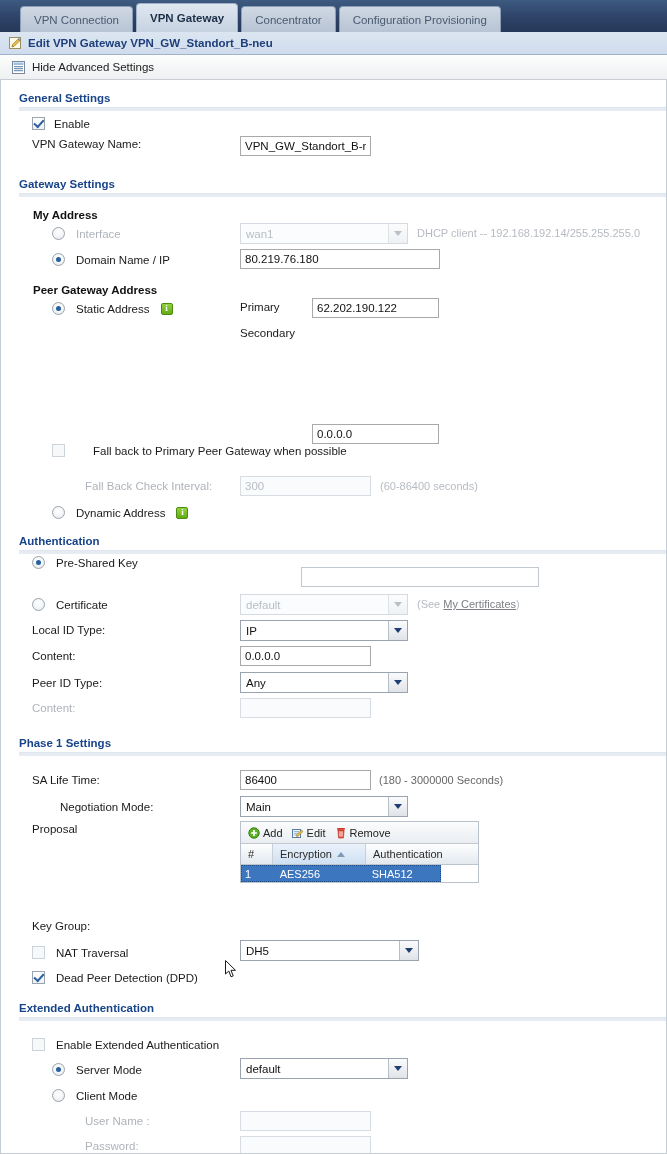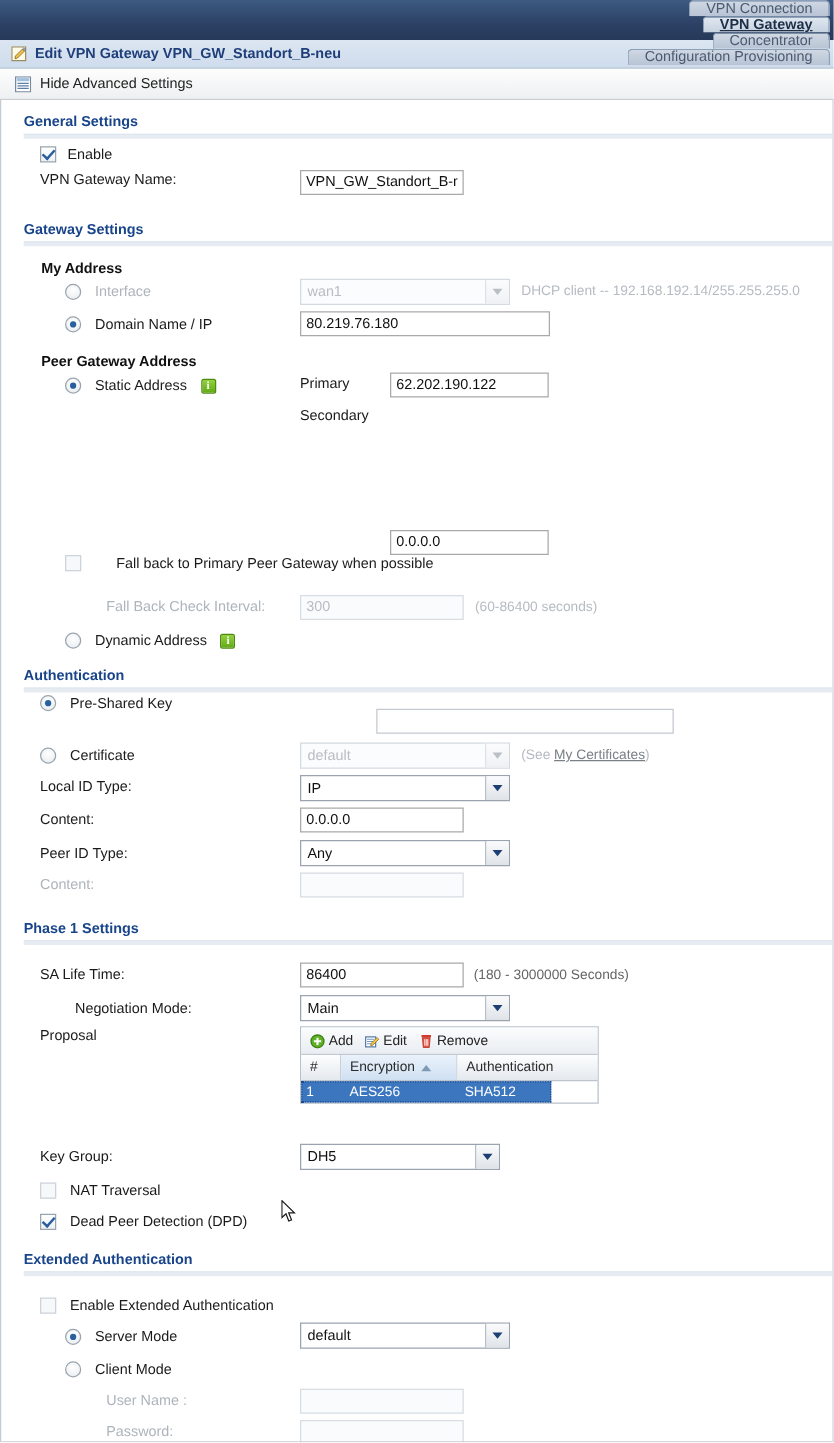--- a/index.html
+++ b/index.html
@@ -13,47 +13,45 @@
     overflow:hidden;
     position:relative;
   }
 
   
   .tabbar {
     height:32px;
     background:linear-gradient(180deg,#3a5479 0%,#2b3f5d 55%,#253consumer 100%);
     background:linear-gradient(180deg,#3d5a80 0%,#2c4165 60%,#27395a 100%);
     position:relative;
-    padding-left:4px;
+    padding-left:20px;
     display:flex;
     align-items:flex-end;
-    flex-direction:column;
   }
   .tab {
     height:26px;
     margin-right:3px;
     padding:0 13px;
     display:flex;
     align-items:center;
     font-size:11.5px;
     color:#4a5a71;
     border:1px solid #8ba0b8;
     border-bottom:none;
     border-radius:4px 4px 0 0;
     background:linear-gradient(180deg,#cfd8e3 0%,#b8c4d4 100%);
     cursor:pointer;
     white-space:nowrap;
   }
   .tab.active {
     color:#1d2e47;
     font-weight:bold;
-    height:18px;
+    height:29px;
     background:linear-gradient(180deg,#dfe7f0 0%,#c6d2e0 100%);
     border-color:#9fb2c8;
-    text-decoration:underline;
   }
 
   
   .titlerow {
     height:23px;
     background:linear-gradient(180deg,#dce6f2 0%,#cfdcec 100%);
     border-bottom:1px solid #9fb3c9;
     display:flex;
     align-items:center;
     padding-left:9px;
@@ -441,21 +439,21 @@
       <div style="width:112px;border-right:none;">Authentication</div>
     </div>
     <div class="grid-rw" style="width:200px;">
       <div style="width:31px;padding-left:3px;">1</div>
       <div style="width:93px;">AES256</div>
       <div style="width:76px;">SHA512</div>
     </div>
   </div>
 
   <div class="lbl" style="position:absolute;top:840px;left:31px;">Key Group:</div>
-  <div class="sel" style="position:absolute;top:835px;left:239px;width:160px;">
+  <div class="sel" style="position:absolute;top:860px;left:239px;width:179px;">
     <span>DH5</span>
     <span class="arrowbox">
         <span class="chev"></span>
       </span>
   </div>
 
   <div class="row" style="top:866px;left:31px;gap:11px;">
     <span class="cbx dim"></span>
     <span class="lbl">NAT Traversal</span>
   </div>

